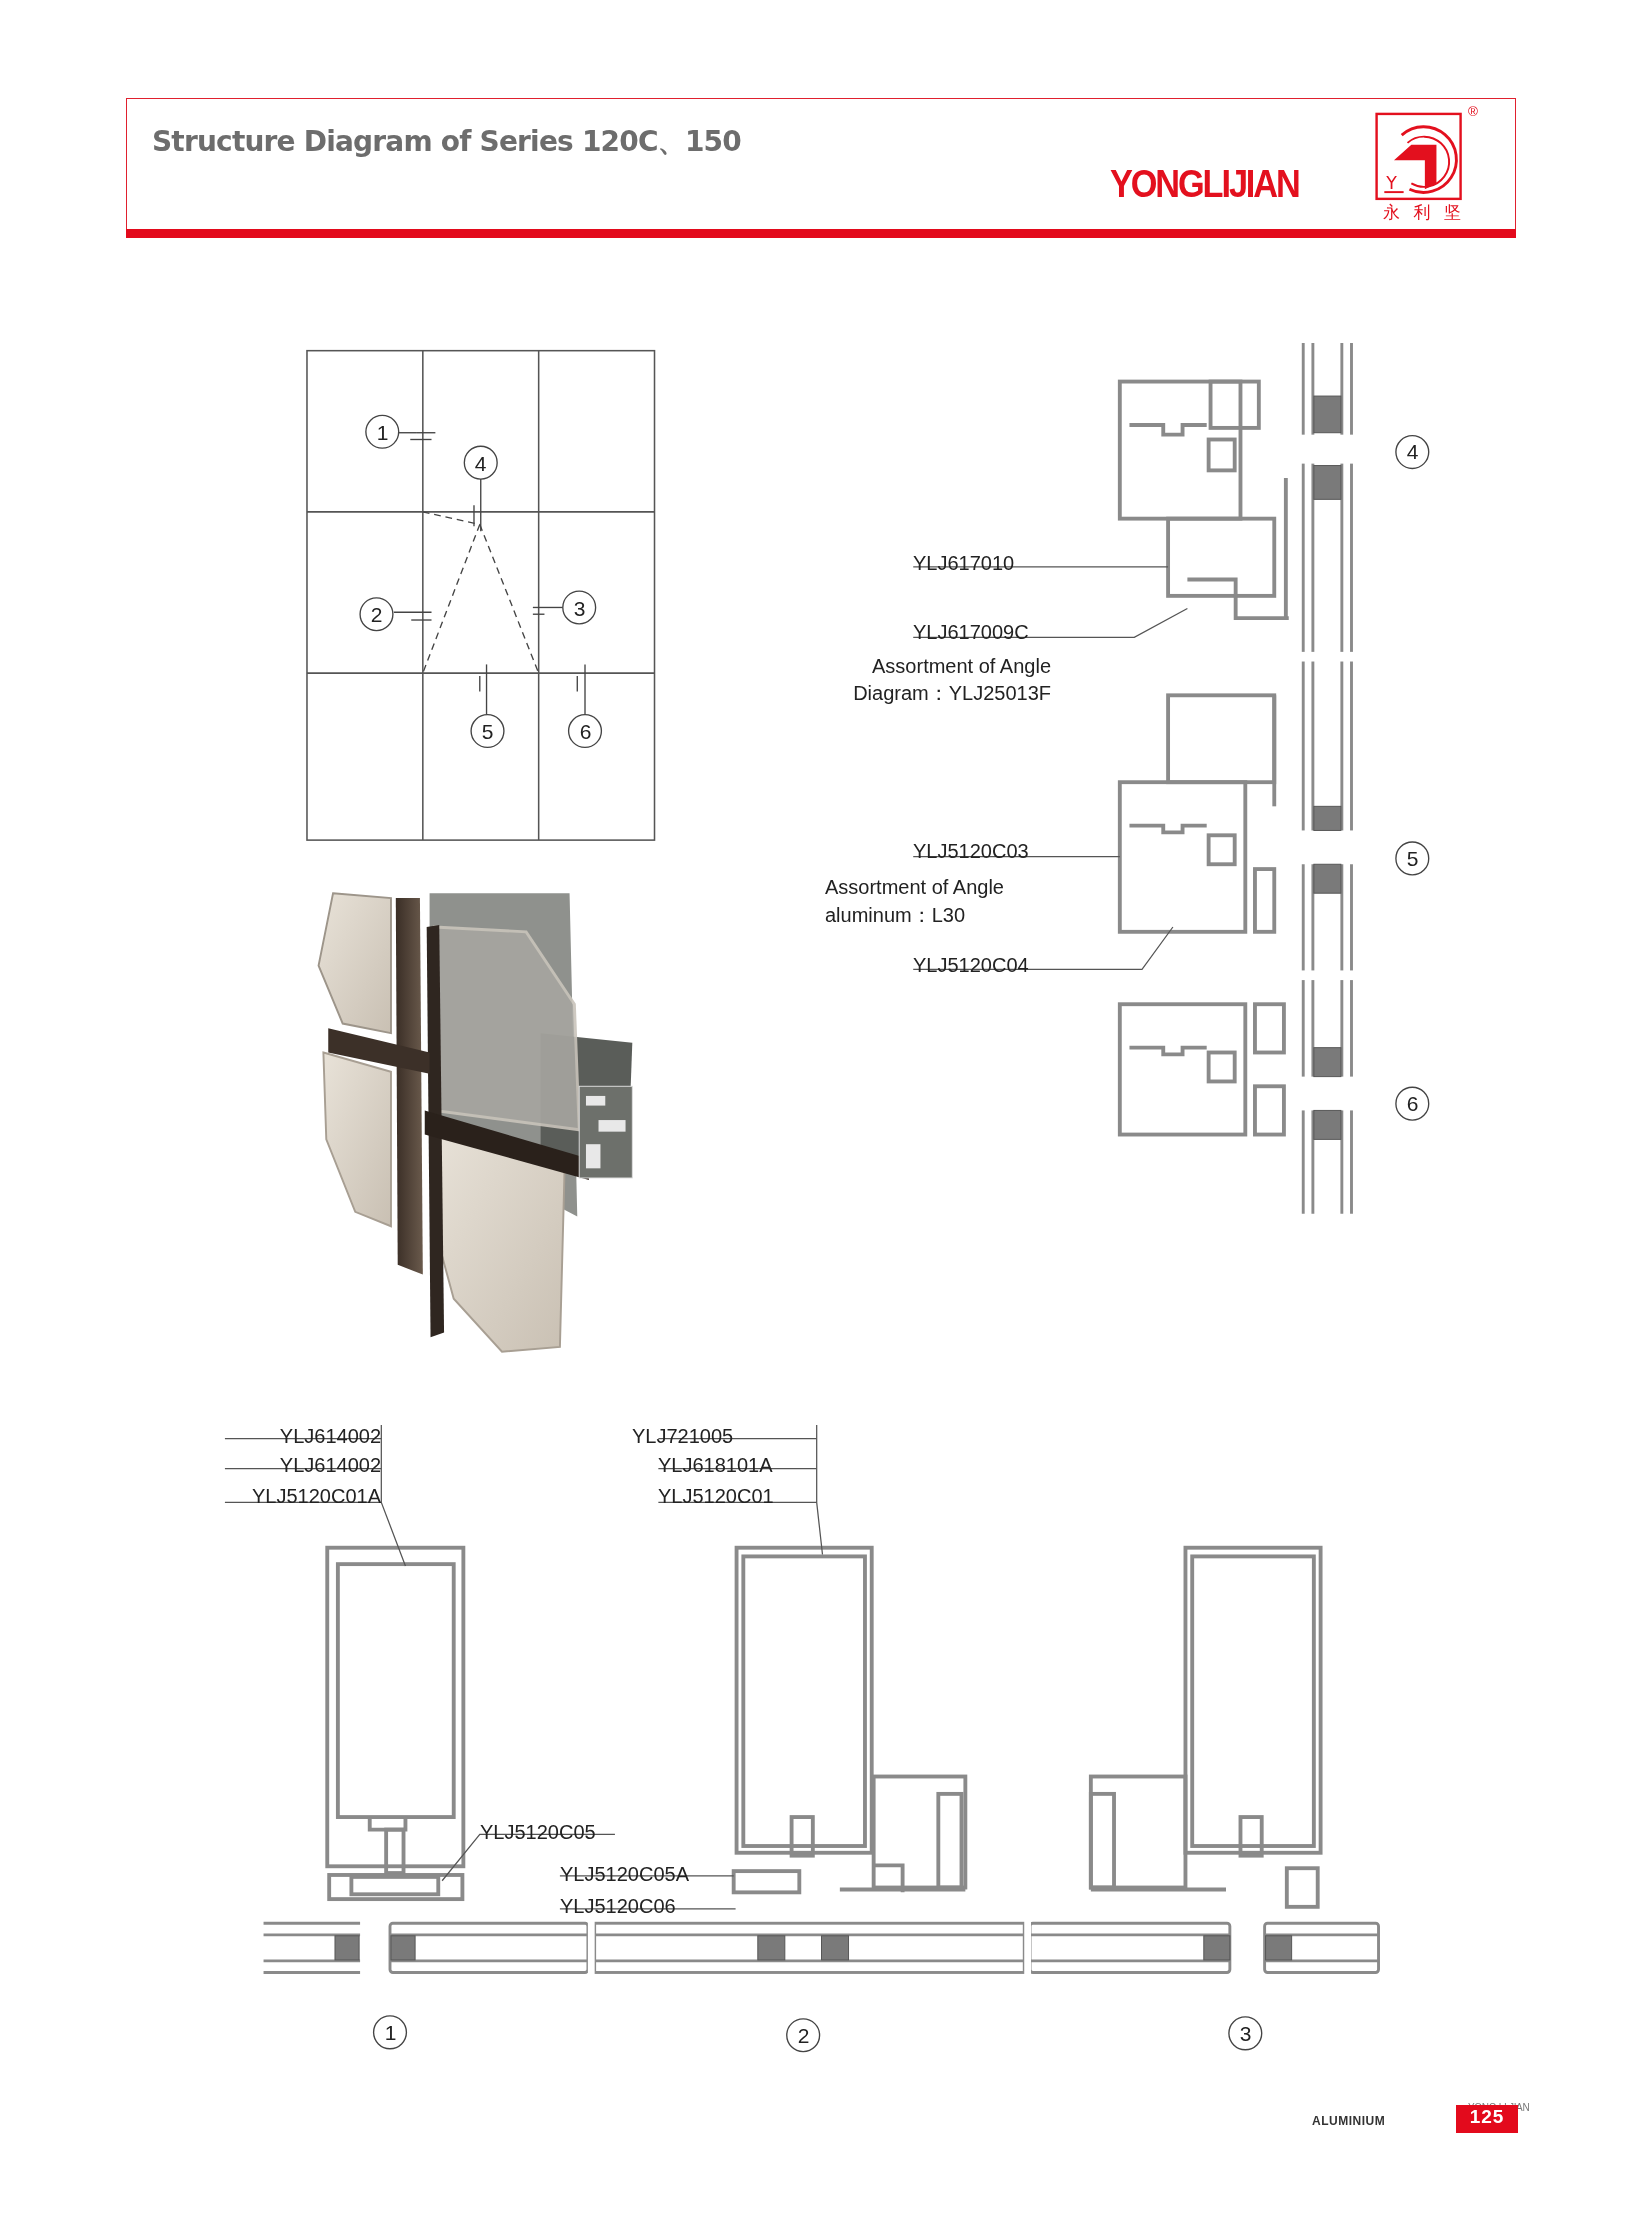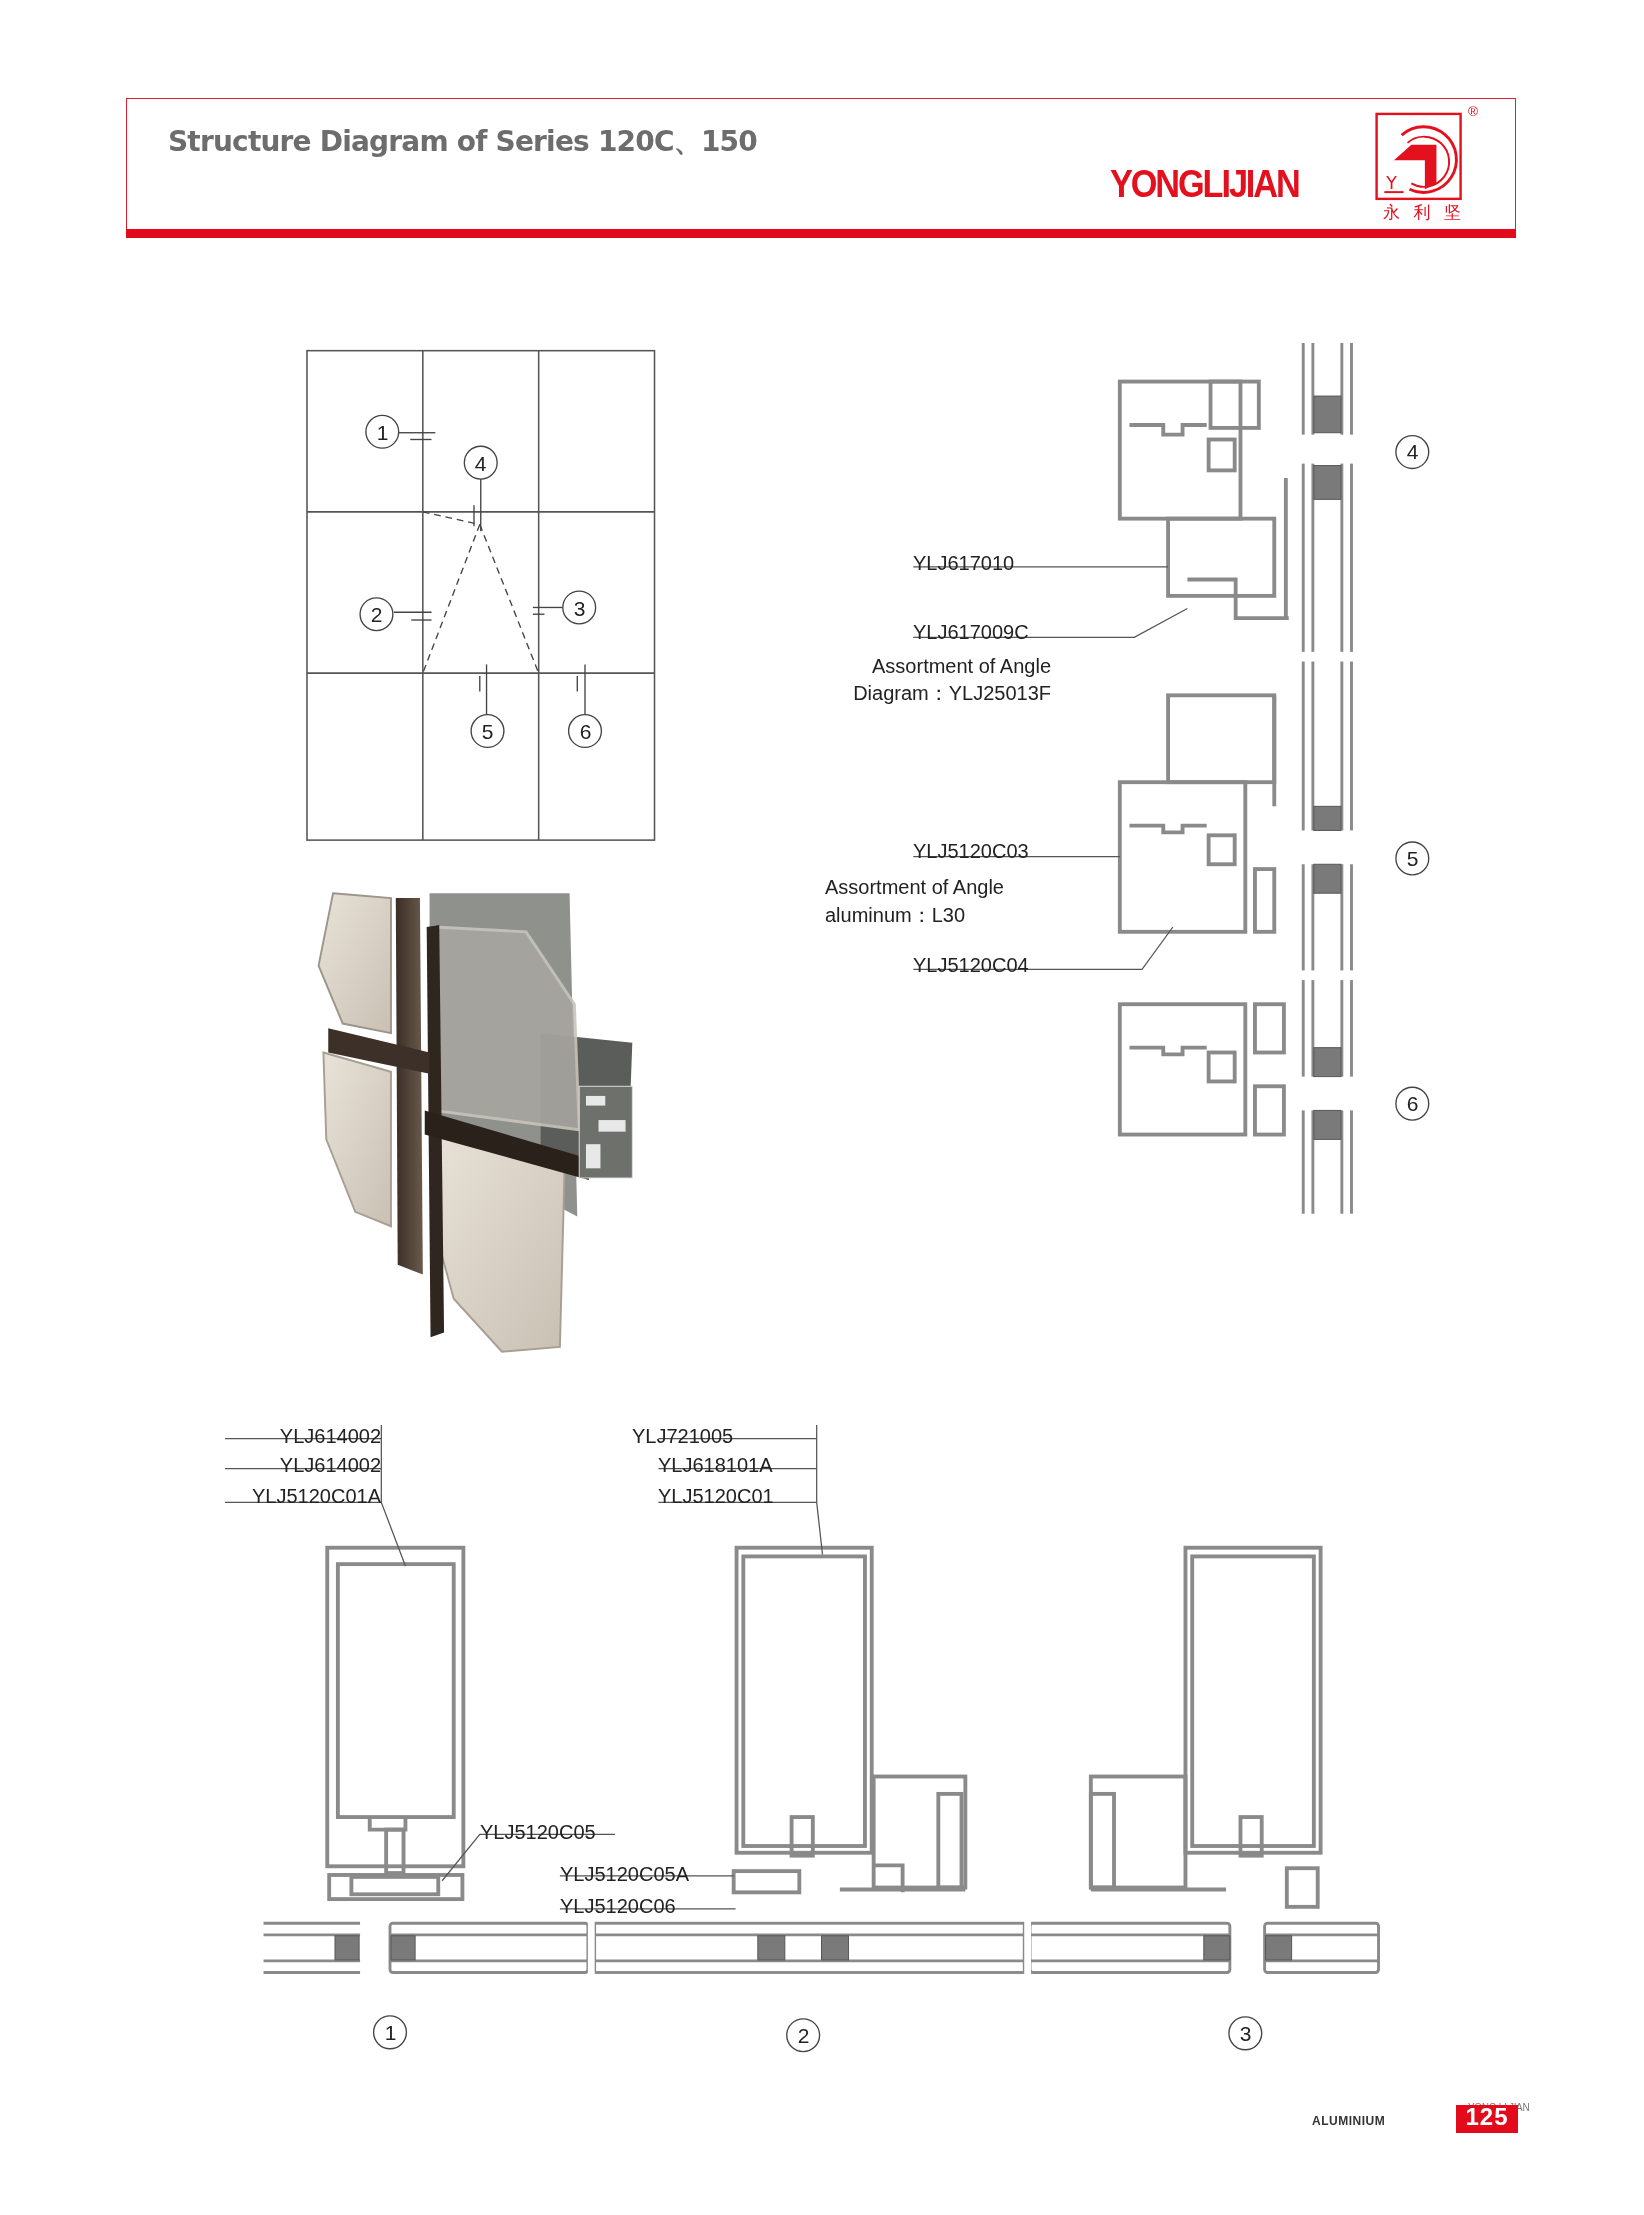--- a/index.html
+++ b/index.html
@@ -1,30 +1,30 @@
 <!DOCTYPE html>
 <html><head>
 <meta charset="utf-8">
 <style>
   html, body { margin: 0; padding: 0; background: #ffffff; }
   body { width: 1644px; height: 2216px; position: relative; overflow: hidden; font-family: "Liberation Sans", "DejaVu Sans", sans-serif; }
   .abs { position: absolute; }
   .header-box { left: 126px; top: 98px; width: 1390px; height: 131px; border: 1.9px solid #e0202e; border-bottom: none; box-sizing: border-box; }
   .header-bar { left: 126px; top: 229px; width: 1390px; height: 8.7px; background: #e30a1c; }
   .title { left: 152px; top: 124px; color: #6d6d6d; font-family: "DejaVu Sans", sans-serif; font-weight: bold; font-size: 28px; line-height: 36px; letter-spacing: -0.8px; }
-  .title div { white-space: nowrap; margin-left: 16px; }
+  .title div { white-space: nowrap; }
   .brand { left: 1110px; top: 162px; color: #e3101e; font-family: "Liberation Sans", sans-serif; font-weight: bold; font-size: 39px; letter-spacing: -2.4px; transform: scaleX(0.88); transform-origin: left top; }
   .logo-chars { left: 1383px; top: 201px; color: #e3101e; font-size: 17px; letter-spacing: 13.5px; font-family: "DejaVu Sans", sans-serif; }
   .reg { left: 1468px; top: 104px; color: #e3101e; font-size: 13.5px; }
   .lbl { color: #222; font-size: 20px; white-space: nowrap; font-family: "Liberation Sans", sans-serif; margin-top: 12px; }
   .lbl-right { text-align: right; }
   svg { position: absolute; left: 0; top: 0; }
   .footer-small { left: 1468px; top: 2102px; font-size: 10px; color: #777; line-height: 11.6px; letter-spacing: -0.3px; }
   .footer-al { left: 1312px; top: 2114px; font-size: 12px; font-weight: bold; color: #333; letter-spacing: 0.5px; }
-  .footer-page { left: 1456px; top: 2105px; width: 62px; height: 28px; background: #e30a1c; color: #fff; font-weight: bold; font-size: 24px; line-height: 23px; text-align: center; letter-spacing: 1px; }
+  .footer-page { left: 1456px; top: 2105px; width: 62px; height: 28px; background: #e30a1c; color: #fff; font-weight: bold; font-size: 19px; line-height: 23px; text-align: center; letter-spacing: 1px; }
 </style>
 </head>
 <body>
 
 <div class="abs header-box"></div>
 <div class="abs header-bar"></div>
 <div class="abs title">
   <div>Structure Diagram of Series 120C、150</div>
 </div>
 <div class="abs brand">YONGLIJIAN</div>

